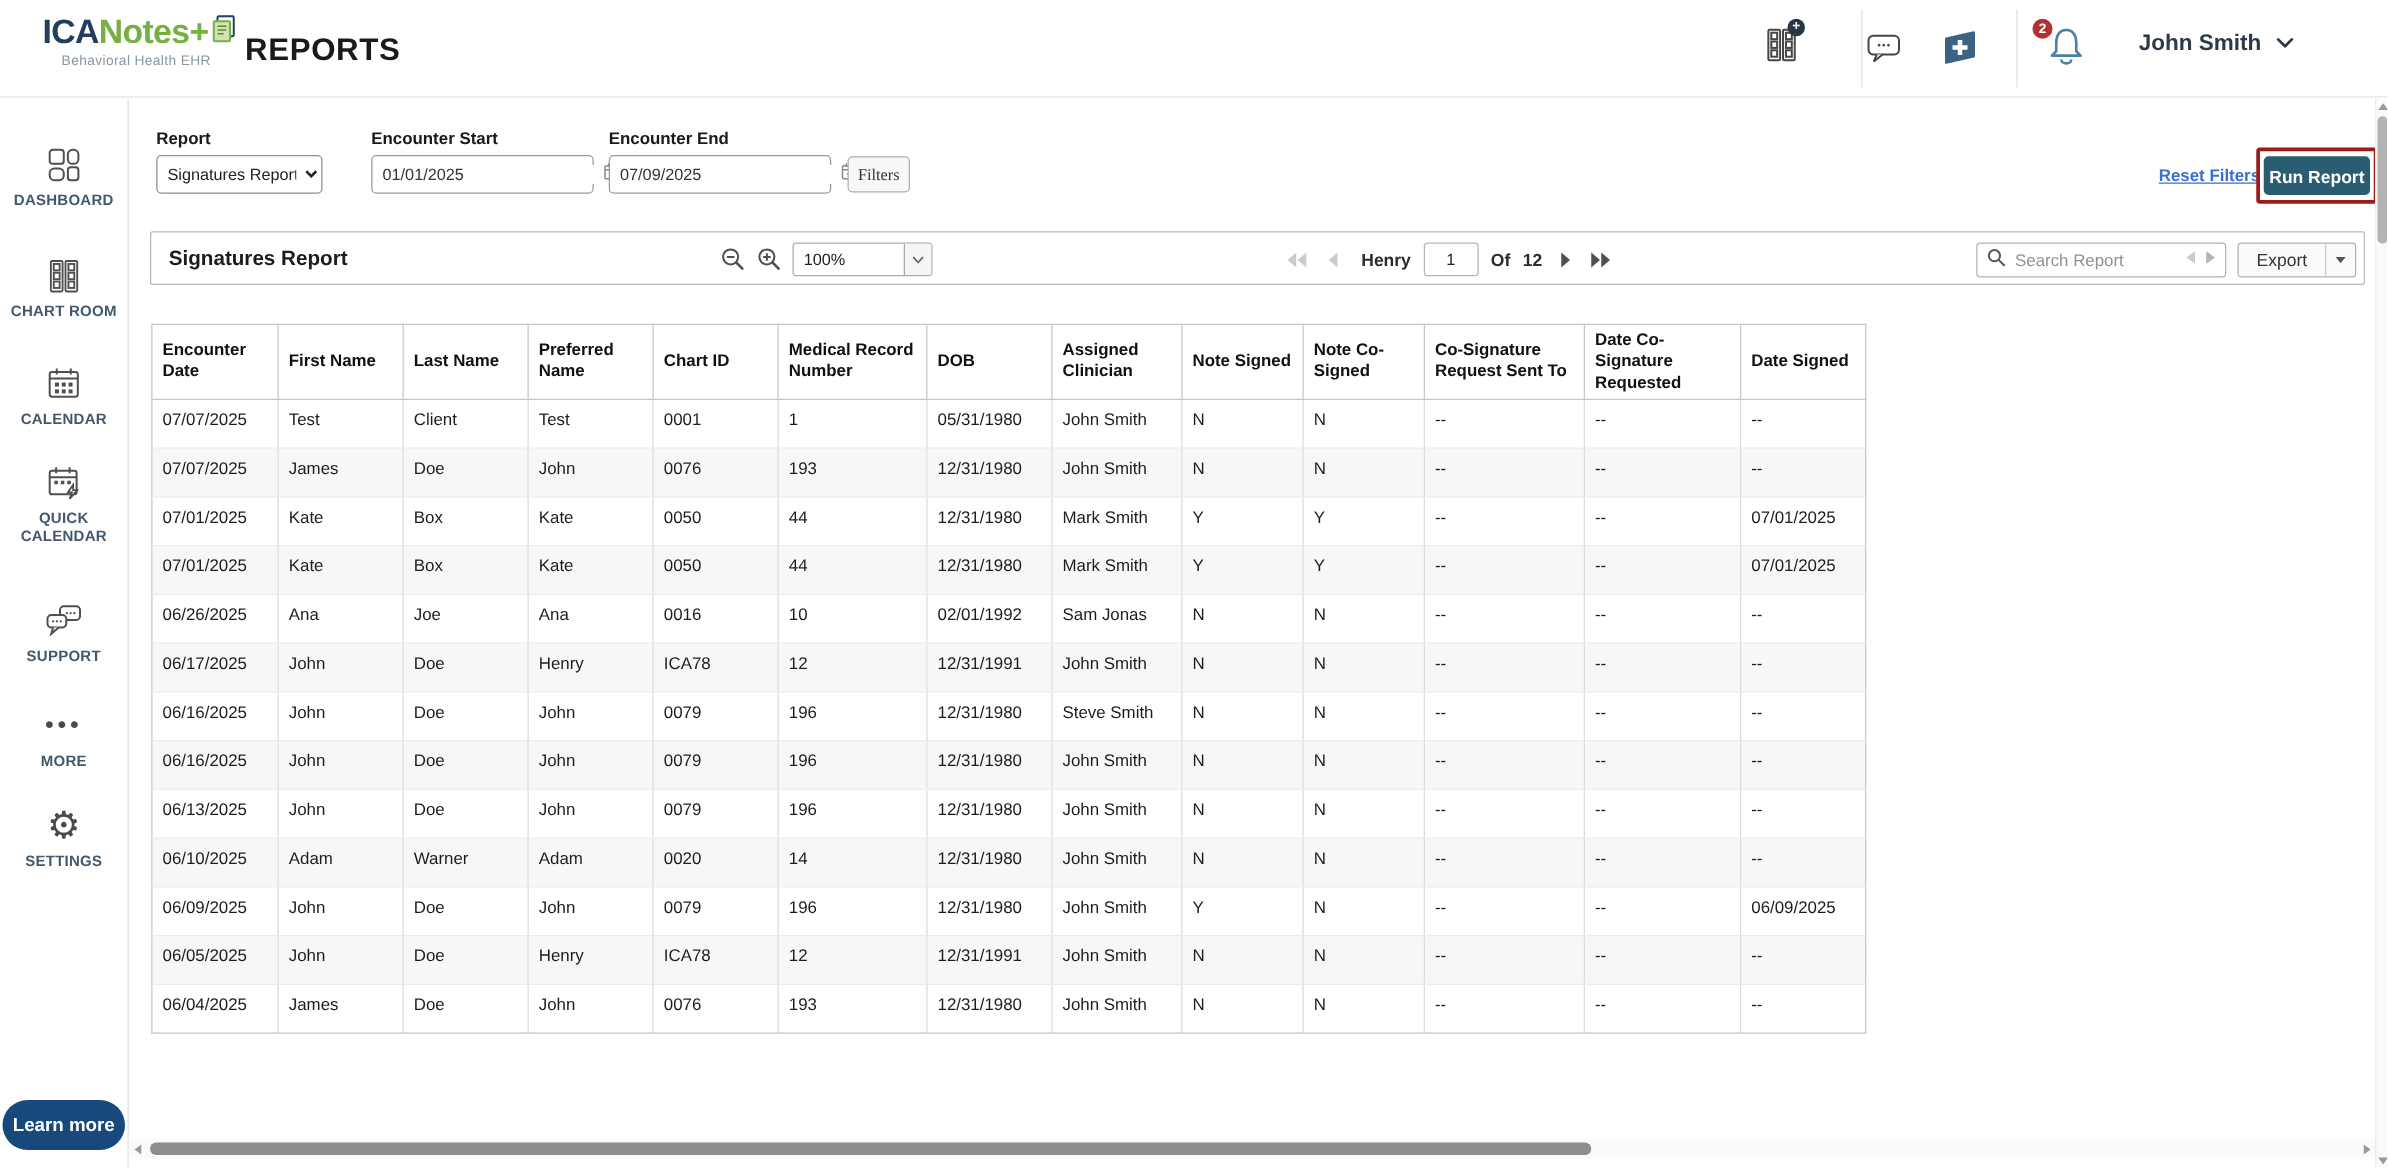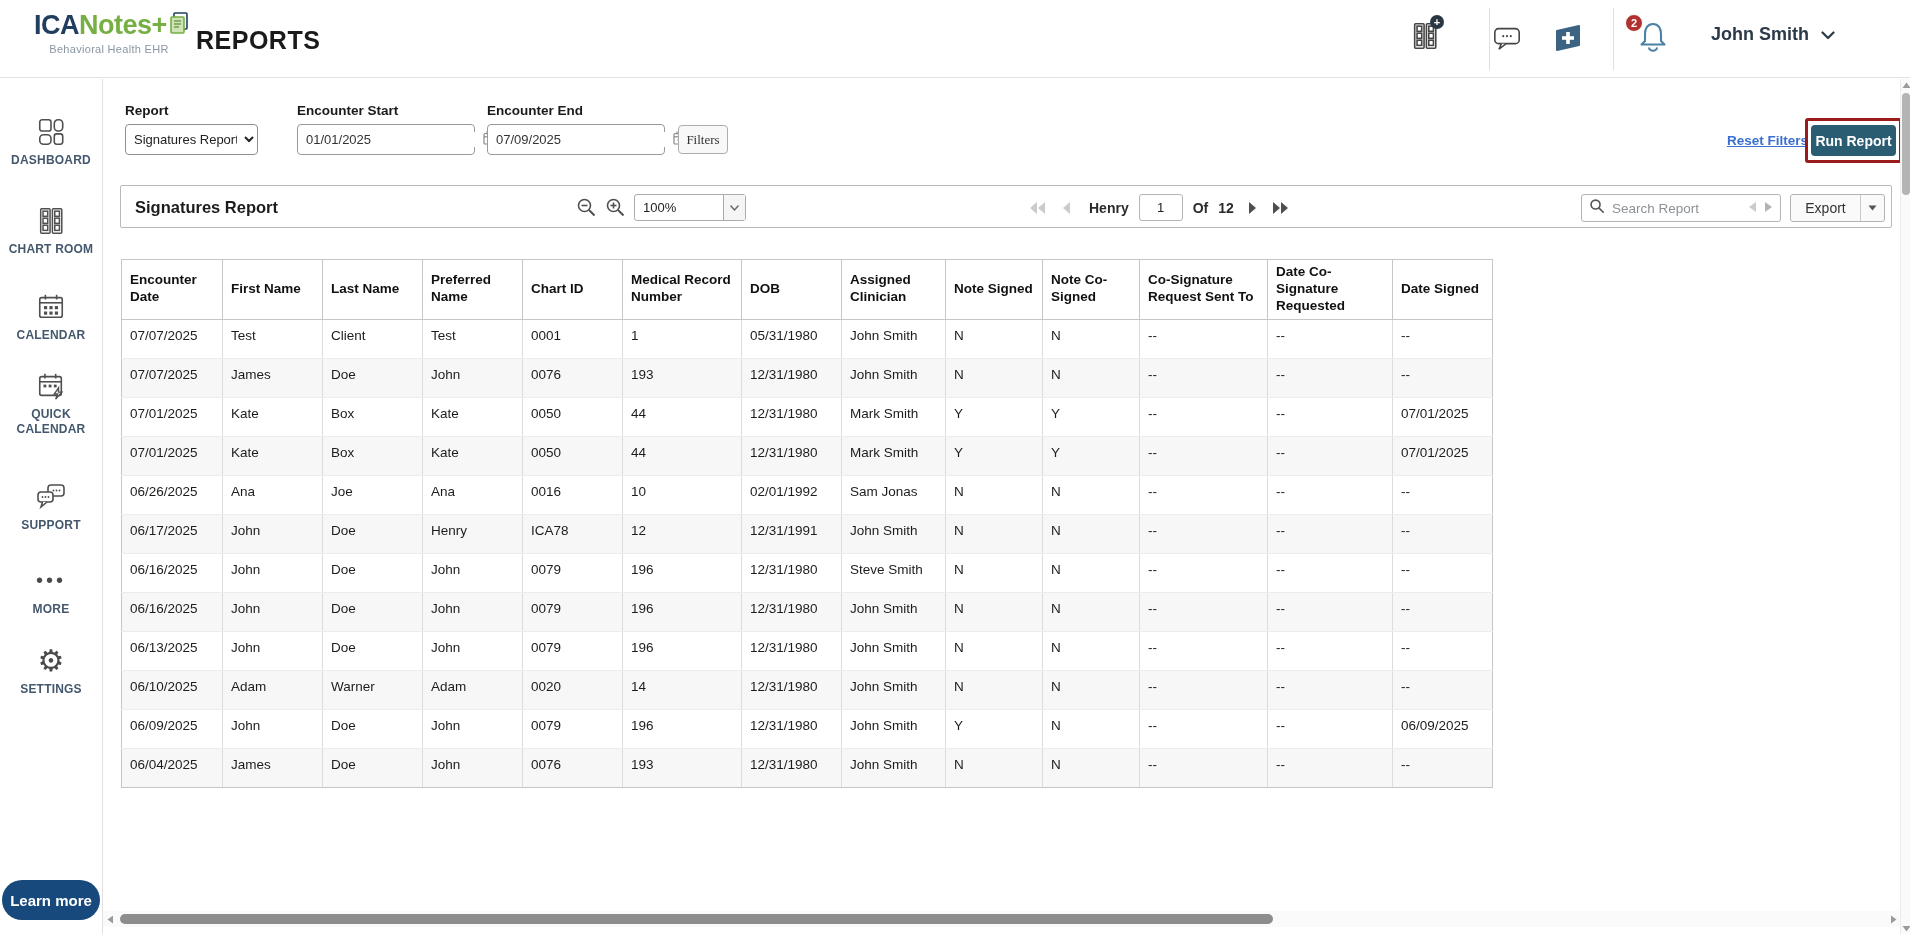--- a/index.html
+++ b/index.html
@@ -571,20 +571,35 @@
           <td>196</td>
           <td>12/31/1980</td>
           <td>John Smith</td>
           <td>Y</td>
           <td>N</td>
           <td>--</td>
           <td>--</td>
           <td>06/09/2025</td>
         </tr>
         <tr>
+          <td>06/05/2025</td>
+          <td>John</td>
+          <td>Doe</td>
+          <td>Henry</td>
+          <td>ICA78</td>
+          <td>12</td>
+          <td>12/31/1991</td>
+          <td>John Smith</td>
+          <td>N</td>
+          <td>N</td>
+          <td>--</td>
+          <td>--</td>
+          <td>--</td>
+        </tr>
+        <tr>
           <td>06/04/2025</td>
           <td>James</td>
           <td>Doe</td>
           <td>John</td>
           <td>0076</td>
           <td>193</td>
           <td>12/31/1980</td>
           <td>John Smith</td>
           <td>N</td>
           <td>N</td>

